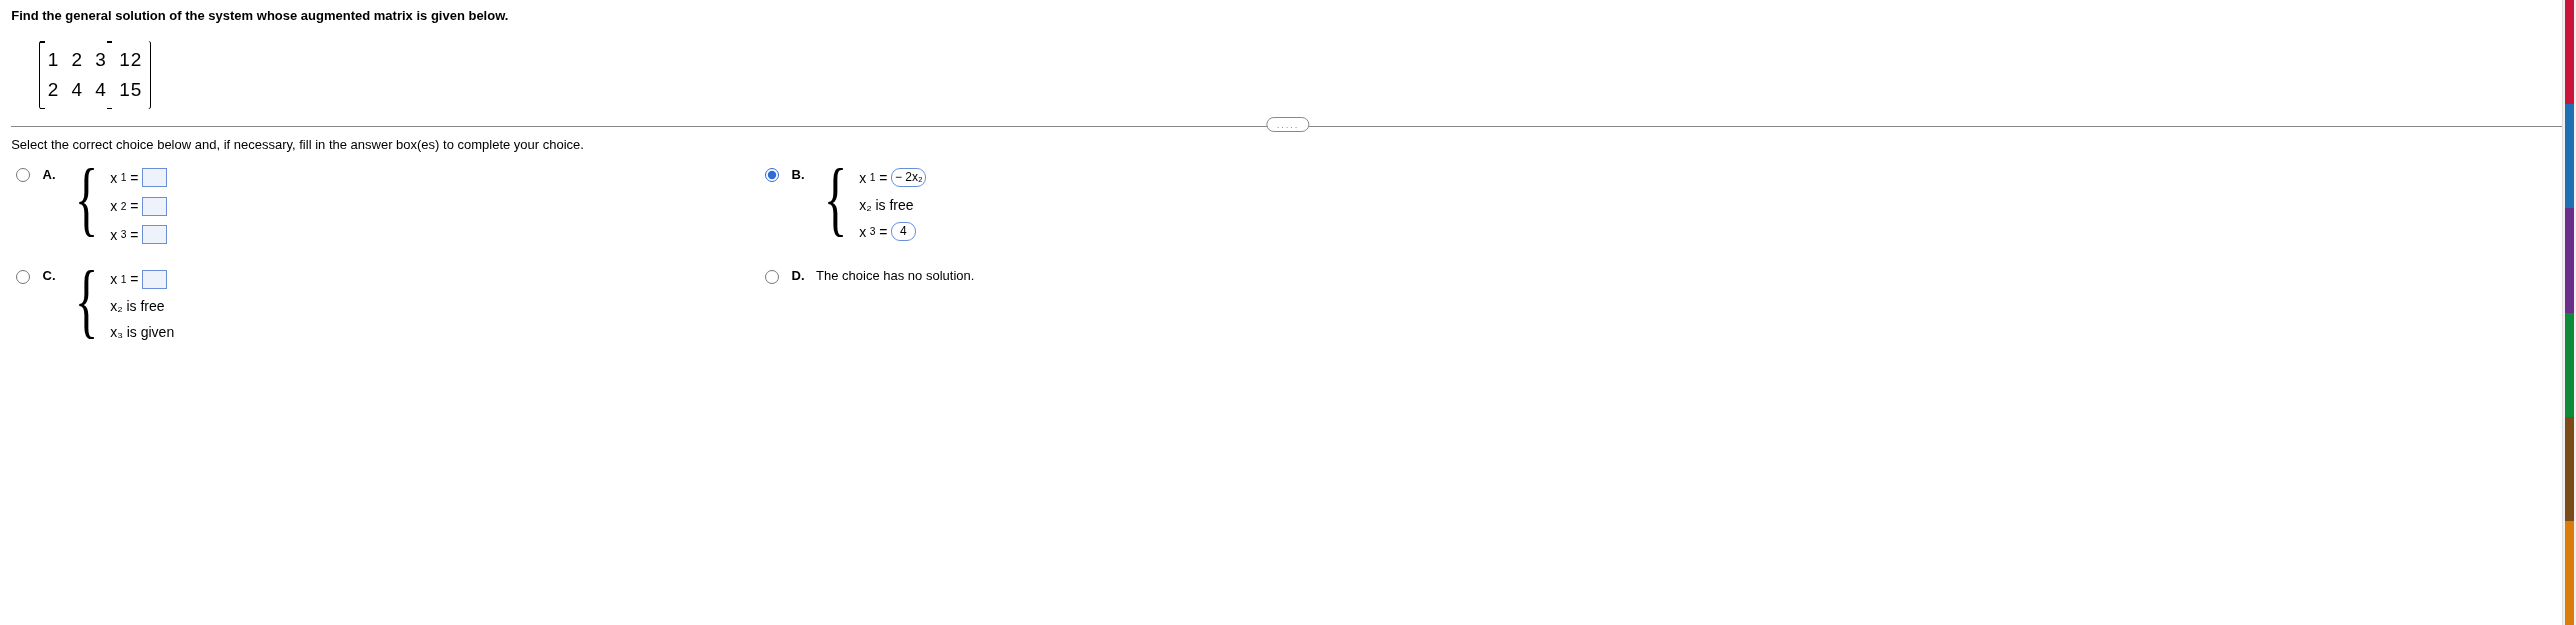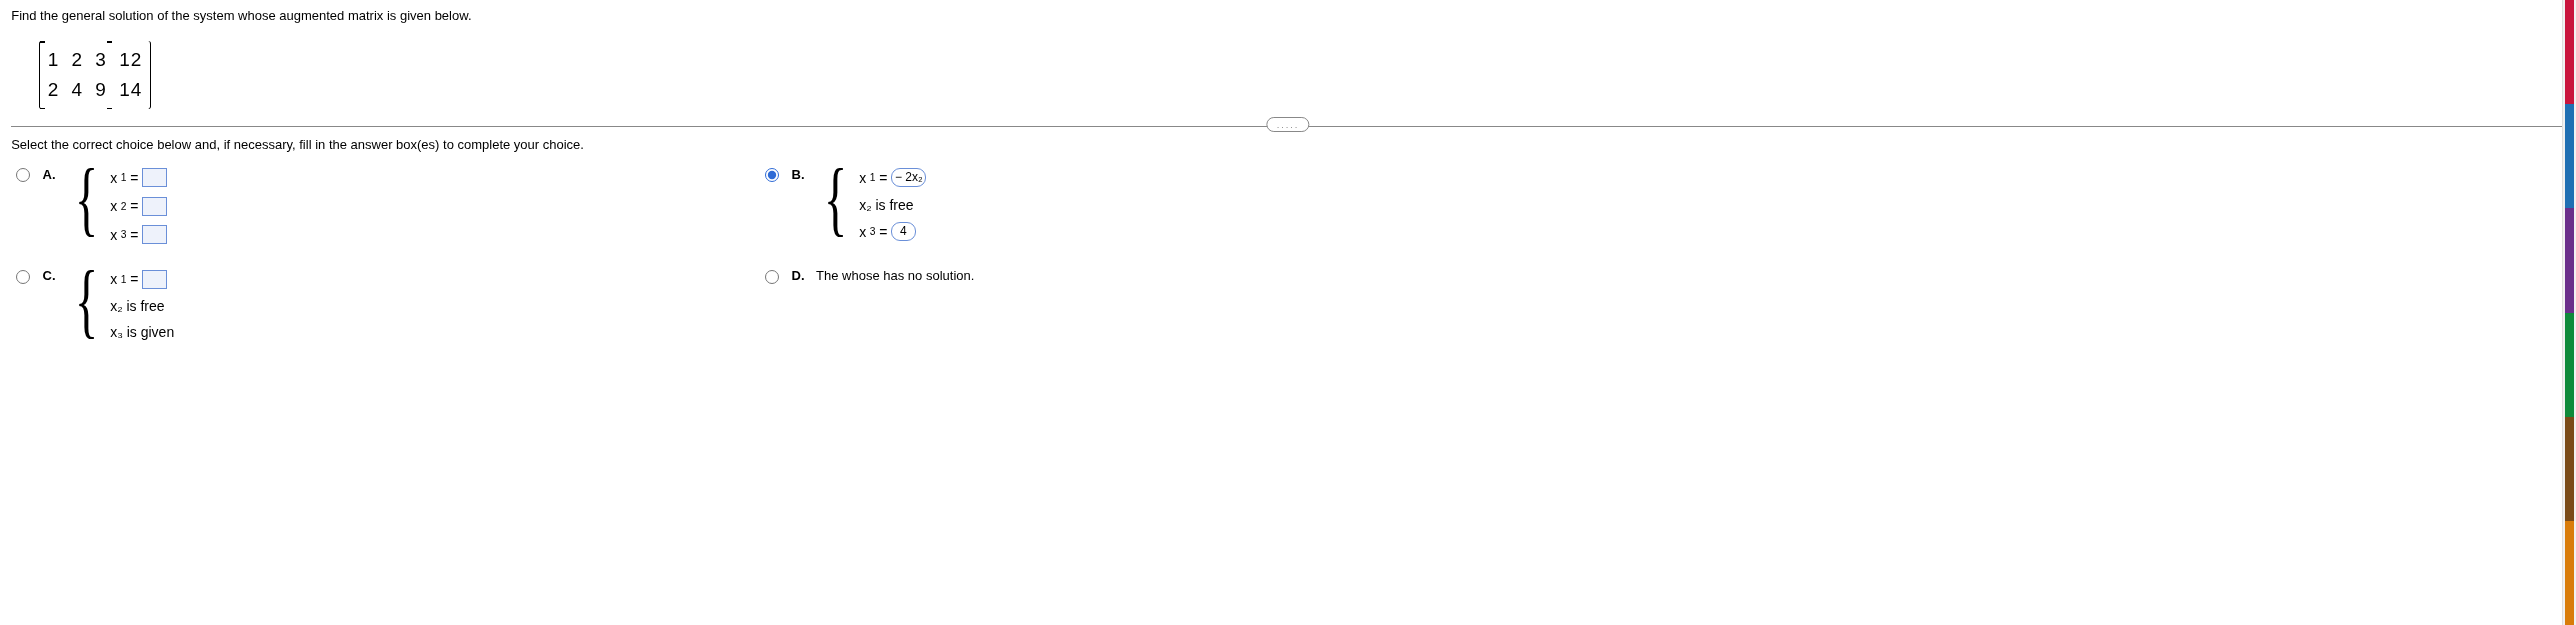--- a/index.html
+++ b/index.html
@@ -6,20 +6,21 @@
     font-family: Arial, Helvetica, sans-serif;
     font-size: 13px;
     margin: 0;
     padding: 7.5px 11.2px;
     color: #000;
     background: #fff;
     position: relative;
   }
   .prompt {
     margin-bottom: 11.2px;
+    font-weight: bold;
   }
   .matrix-wrap {
     margin: 7.5px 0 11.2px 28px;
     display: inline-block;
     padding: 3.7px 7.5px;
     font-size: 19px;
     position: relative;
     border-left: 1.4px solid #000;
     border-right: 1.4px solid #000;
     border-radius: 2.8px;
@@ -152,21 +153,21 @@
 </style>
 </head>
 <body>
 
 
 
 <div class="prompt">Find the general solution of the system whose augmented matrix is given below.</div>
 
 <div class="matrix-wrap">
   <div class="matrix-row">1  2  3  12</div>
-  <div class="matrix-row">2  4  9  14</div>
+  <div class="matrix-row">2  4  4  15</div>
 </div>
 
 <div style="position:relative;">
   <hr class="divider">
   <span class="divider-handle">.....</span>
 </div>
 
 <div class="instructions">Select the correct choice below and, if necessary, fill in the answer box(es) to complete your choice.</div>
 
 <div class="choices">
@@ -243,21 +244,21 @@
           <span>x₃ is given</span>
         </div>
       </div>
     </div>
   </div>
 
   <div class="choice">
     <input type="radio" name="ans" class="radio" style="">
     <div class="choice-body">
       <span class="choice-label">D.</span>
-      <span>The whose has no solution.</span>
+      <span>The choice has no solution.</span>
     </div>
   </div>
 
 </div>
 
 <div class="right-scroll">
   <div class="track">
     <div class="segment s1"></div>
     <div class="segment s2"></div>
     <div class="segment s3"></div>

